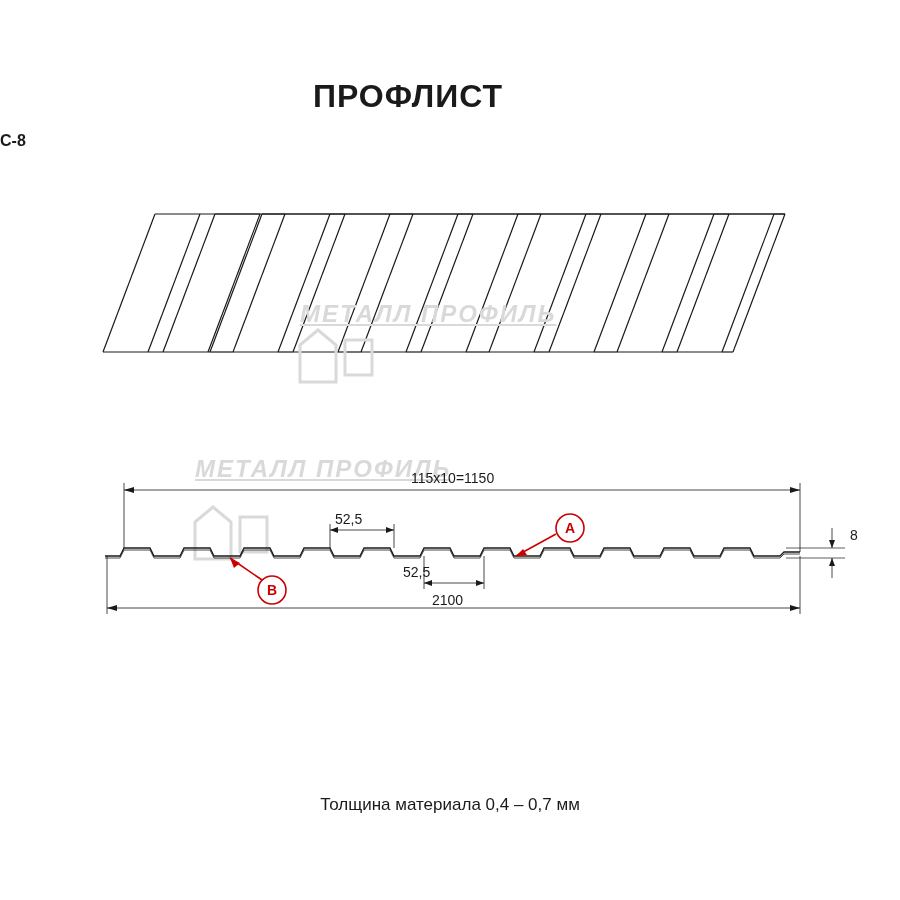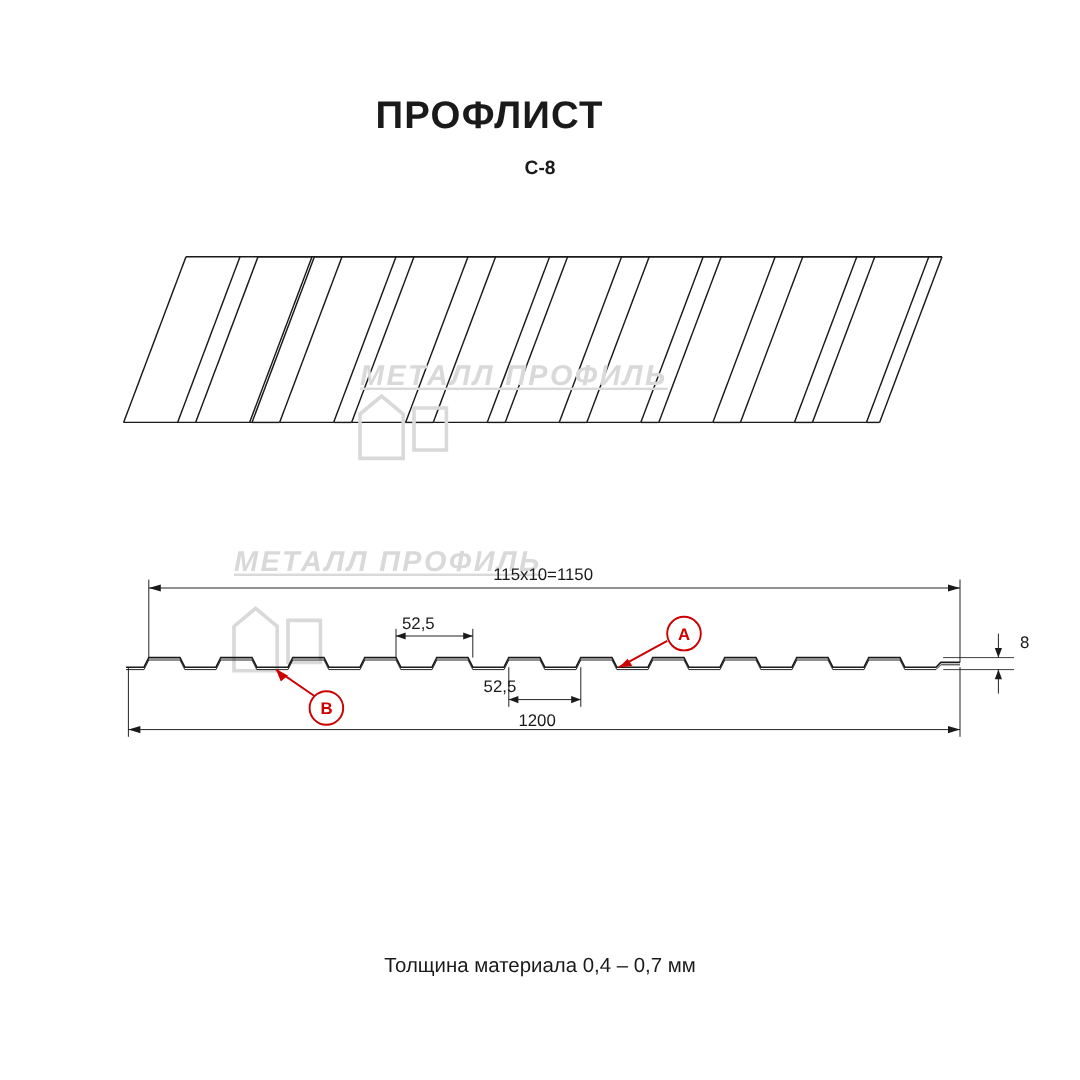--- a/index.html
+++ b/index.html
@@ -29,21 +29,20 @@
     font-size: 32px;
     font-weight: bold;
     letter-spacing: 1px;
     color: #1a1a1a;
   }
   .subtitle {
     position: absolute;
     top: 132px;
     left: 0;
     width: 900px;
-    text-align: center;
     font-size: 16px;
     font-weight: bold;
     color: #1a1a1a;
   }
   .footer-note {
     position: absolute;
     top: 795px;
     left: 0;
     width: 900px;
     text-align: center;
@@ -251,20 +250,20 @@
       <path d="M230,558 l4,10 l6,-5 Z" fill="#cc0000" stroke="none"></path>
     </g>
   </svg>
 
   <div class="wm wm-1">МЕТАЛЛ ПРОФИЛЬ</div>
   <div class="wm wm-2">МЕТАЛЛ ПРОФИЛЬ</div>
 
   <div class="dim-label" style="top:470px; left:411px;">115x10=1150</div>
   <div class="dim-label" style="top:511px; left:335px;">52,5</div>
   <div class="dim-label" style="top:564px; left:403px;">52,5</div>
-  <div class="dim-label" style="top:592px; left:432px;">1200</div>
+  <div class="dim-label" style="top:592px; left:432px;">2100</div>
   <div class="dim-label" style="top:527px; left:850px;">8</div>
 
   <div class="callout-letter" style="top:520px; left:565px;">А</div>
   <div class="callout-letter" style="top:582px; left:267px;">В</div>
 
   <div class="footer-note">Толщина материала 0,4 – 0,7 мм</div>
 </div>
 
 </body></html>

